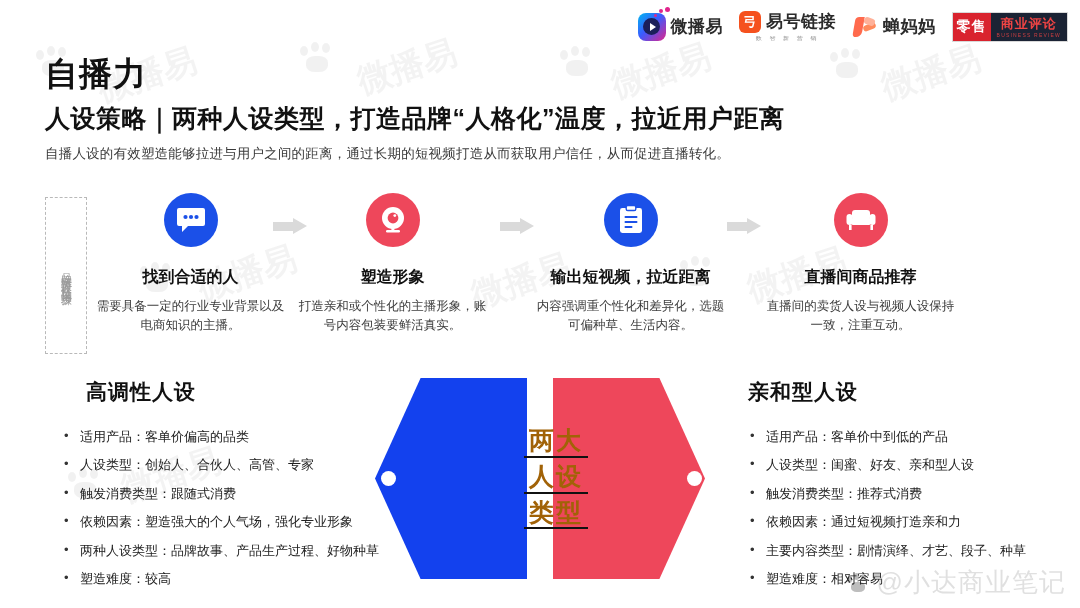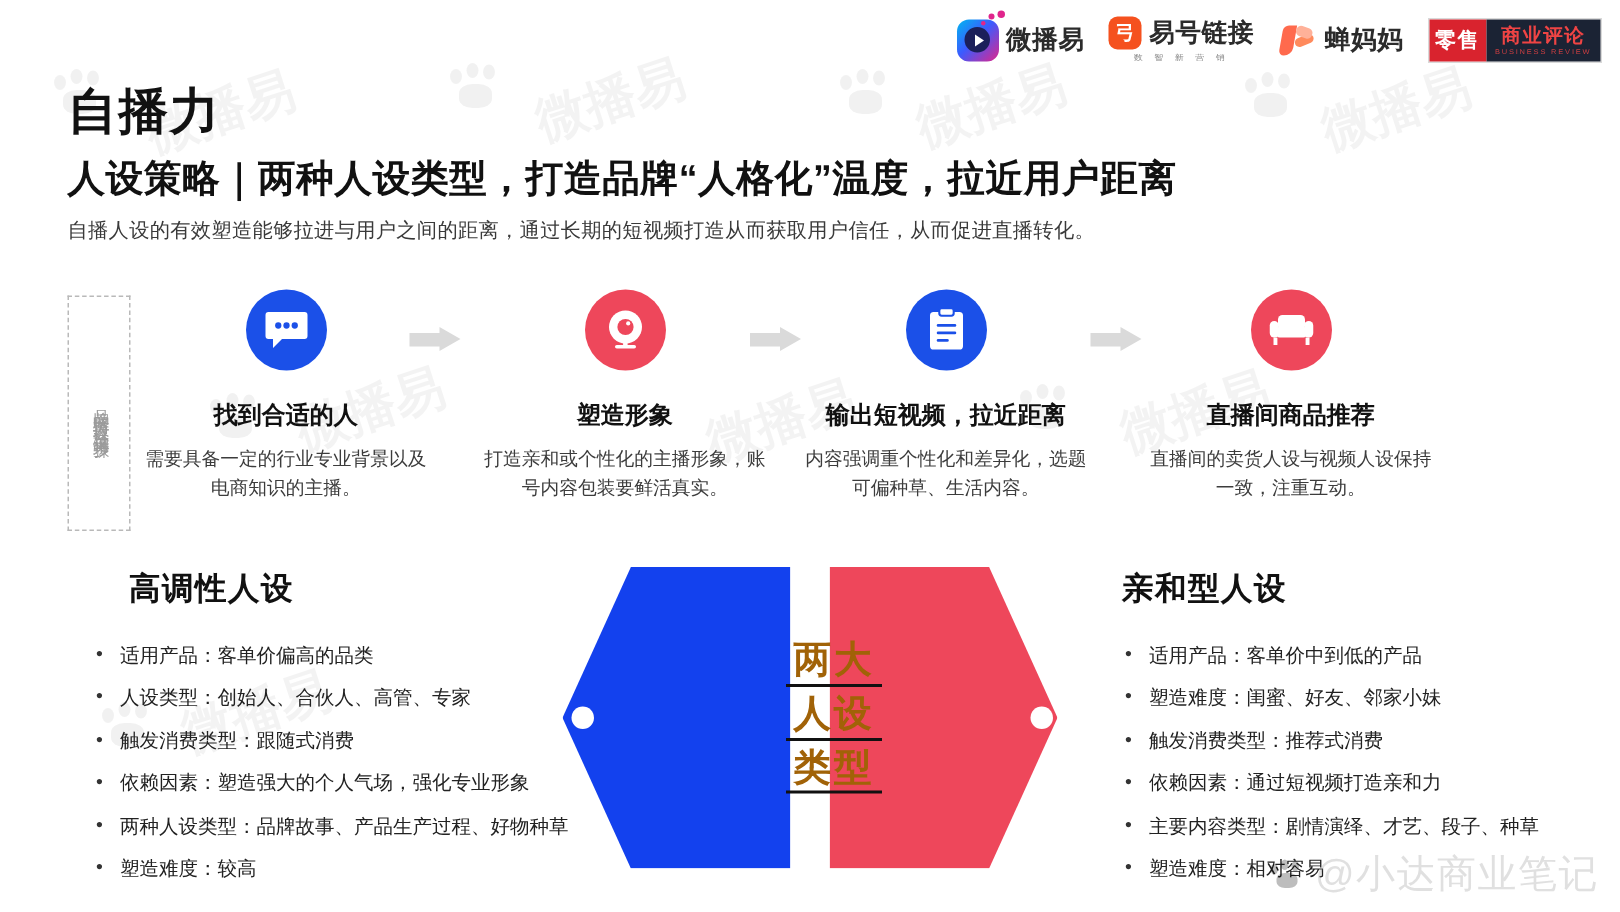--- a/index.html
+++ b/index.html
@@ -228,21 +228,21 @@
           </svg>
       </div>
       <div class="st-title">找到合适的人</div>
       <div class="st-desc">需要具备一定的行业专业背景以及电商知识的主播。</div>
     </div>
     <div class="arrow" style="left:228px;">
         <span class="shaft"></span>
         <span class="head"></span>
       </div>
 
-    <div class="step" style="left:274px;">
+    <div class="step" style="left:250px;">
       <div class="circ" style="background:#ee475b;">
         <svg width="30" height="30" viewBox="0 0 30 30">
             <circle cx="15" cy="13" r="11" fill="#fff"></circle>
             <circle cx="15" cy="13" r="5.4" fill="#ee475b"></circle>
             <circle cx="16.8" cy="10.6" r="1.4" fill="#fff"></circle>
             <rect x="13.4" y="22" width="3" height="3.2" fill="#fff"></rect>
             <rect x="8" y="25" width="14" height="2.4" rx="1.2" fill="#fff"></rect>
           </svg>
       </div>
       <div class="st-title">塑造形象</div>
@@ -309,21 +309,21 @@
         <li>依赖因素：塑造强大的个人气场，强化专业形象</li>
         <li>两种人设类型：品牌故事、产品生产过程、好物种草</li>
         <li>塑造难度：较高</li>
       </ul>
     </div>
 
     <div class="col right">
       <h3>亲和型人设</h3>
       <ul>
         <li>适用产品：客单价中到低的产品</li>
-        <li>塑造难度：闺蜜、好友、邻家小妹</li>
+        <li>人设类型：闺蜜、好友、亲和型人设</li>
         <li>触发消费类型：推荐式消费</li>
         <li>依赖因素：通过短视频打造亲和力</li>
         <li>主要内容类型：剧情演绎、才艺、段子、种草</li>
         <li>塑造难度：相对容易</li>
       </ul>
     </div>
   </div>
 </div>
 
 </body></html>

